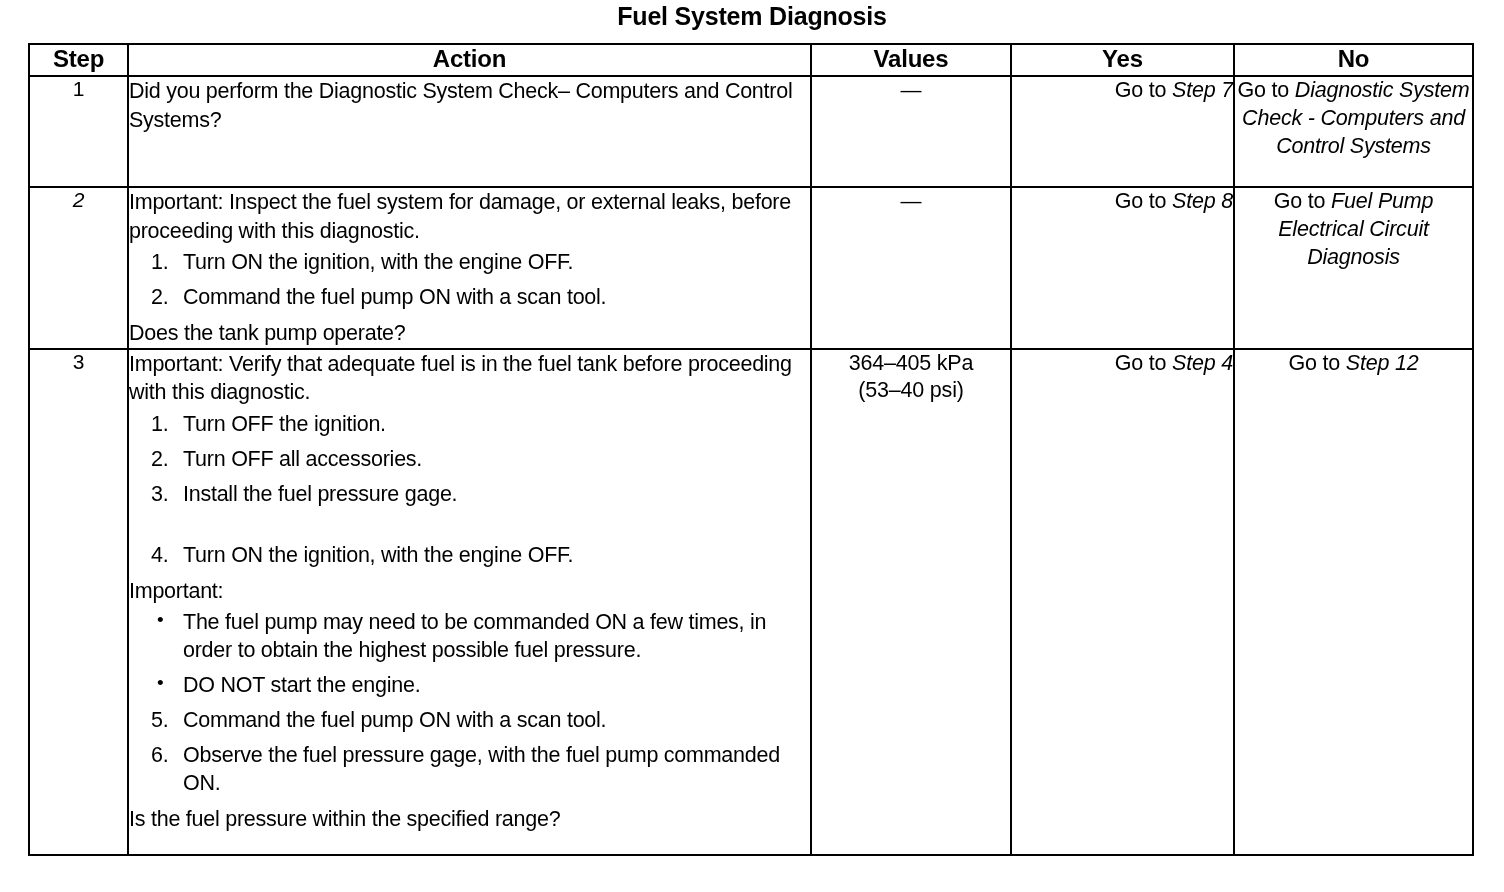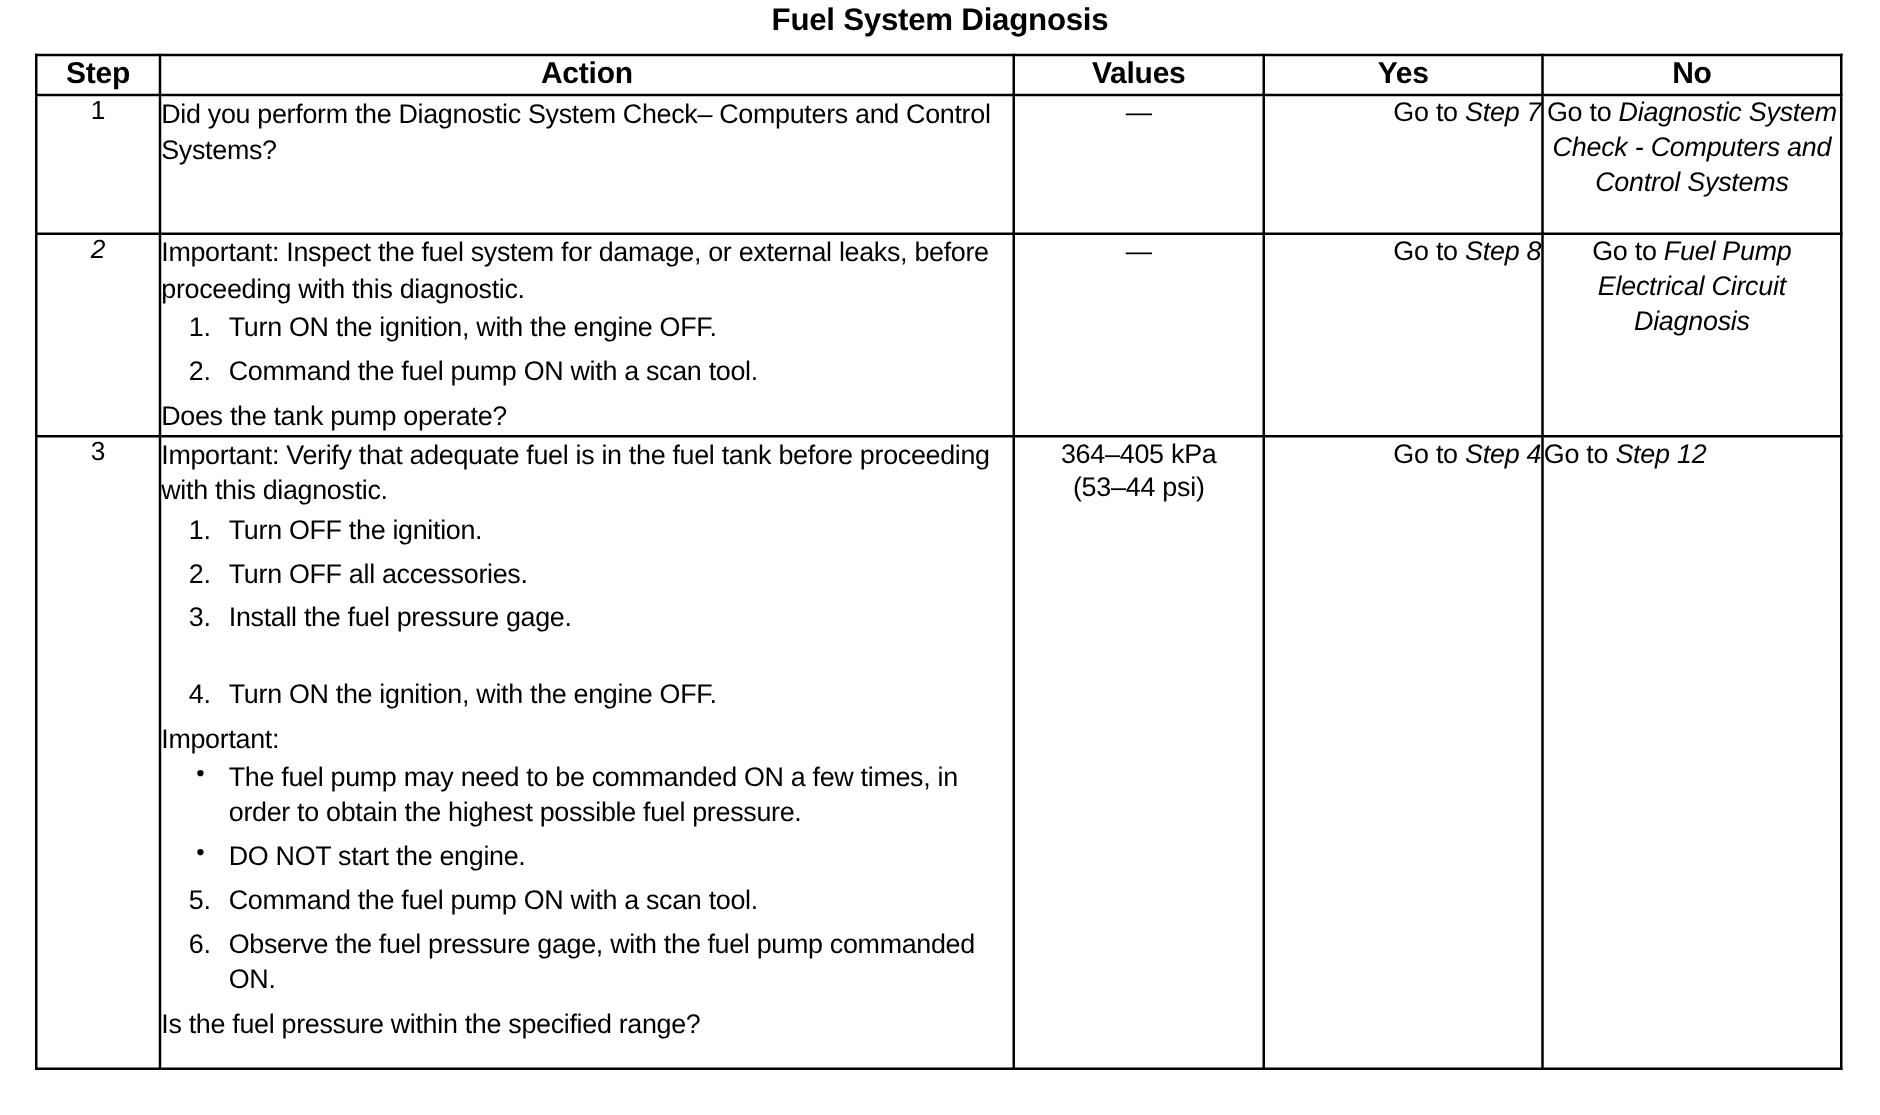--- a/index.html
+++ b/index.html
@@ -285,30 +285,30 @@
             <li>
               <span class="num">6.</span><span>Observe the fuel pressure gage, with the fuel pump commanded ON.</span>
             </li>
           </ol>
 
           <div class="para tail-question">Is the fuel pressure within the specified range?</div>
         </td>
 
         <td class="values-cell">
           <span class="yn-stack">364–405 kPa</span>
-          <span class="yn-stack">(53–44 psi)</span>
+          <span class="yn-stack">(53–40 psi)</span>
         </td>
 
         <td class="yn-cell yn-bottom yn-bottom-right-pad">
           <span class="nowrap">
             <span>Go to </span><span class="it">Step 4</span>
           </span>
         </td>
 
-        <td class="yn-cell yn-bottom" style="text-align:left;">
+        <td class="yn-cell yn-bottom" style="text-align:center;">
           <span class="nowrap">
             <span>Go to </span><span class="it">Step 12</span>
           </span>
         </td>
       </tr>
 
     </tbody>
   </table>
 
 </div>

